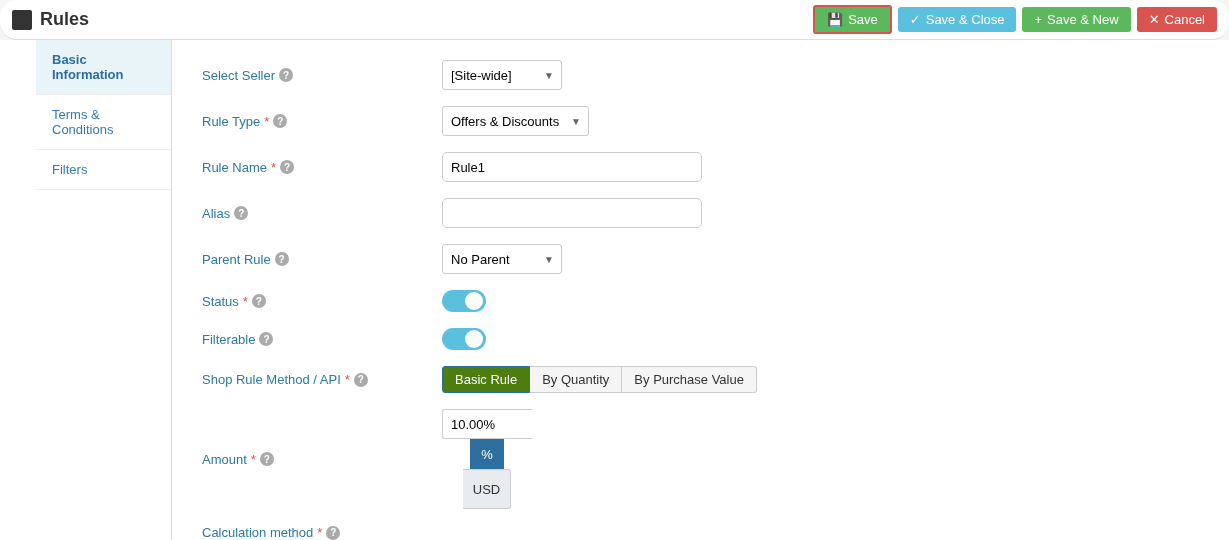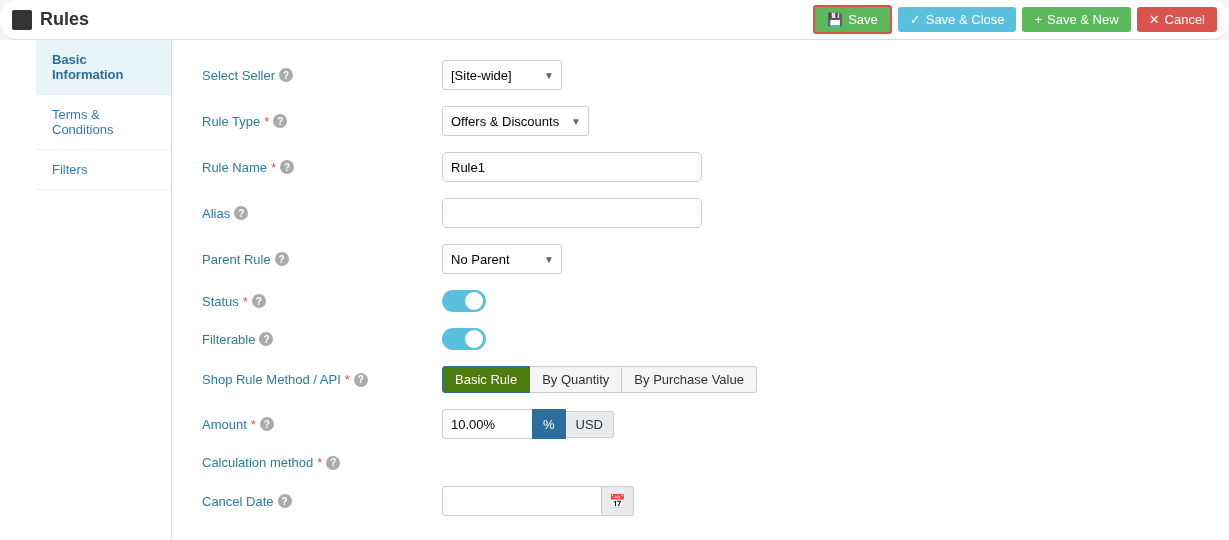--- a/index.html
+++ b/index.html
@@ -100,27 +100,27 @@
     .btn-group-item {
       padding: 5px 12px; border: 1px solid #ccc; cursor: pointer;
       font-size: 13px; background: #f5f5f5; color: #333;
     }
     .btn-group-item:first-child { border-radius: 3px 0 0 3px; }
     .btn-group-item:last-child { border-radius: 0 3px 3px 0; }
     .btn-group-item.active { background: #4d7c0f; color: #fff; border-color: #2c6e9e; }
     .btn-group-item:not(:first-child) { border-left: none; }
 
     
-    .amount-group { display: inline-flex; align-items: center; }
+    .amount-group { display: inline-flex; align-items: center; flex-direction: column; }
     .amount-unit-btn {
       height: 30px; padding: 0 10px; background: #2c6e9e; color: #fff;
       border: 1px solid #2c6e9e; cursor: pointer; font-size: 13px;
     }
     .amount-currency {
-      height: 27px; padding: 0 10px; background: #e9ecef; border: 1px solid #ccc;
+      height: 40px; padding: 0 10px; background: #e9ecef; border: 1px solid #ccc;
       border-left: none; font-size: 13px; display: flex; align-items: center;
       border-radius: 0 3px 3px 0;
     }
 
     
     .date-wrap { display: inline-flex; align-items: center; }
     .date-input { width: 160px; height: 30px; padding: 4px 8px; border: 1px solid #ccc; border-radius: 3px 0 0 3px; font-size: 13px; }
     .date-btn {
       height: 30px; width: 32px; background: #e9ecef; border: 1px solid #ccc;
       border-left: none; border-radius: 0 3px 3px 0; cursor: pointer;

